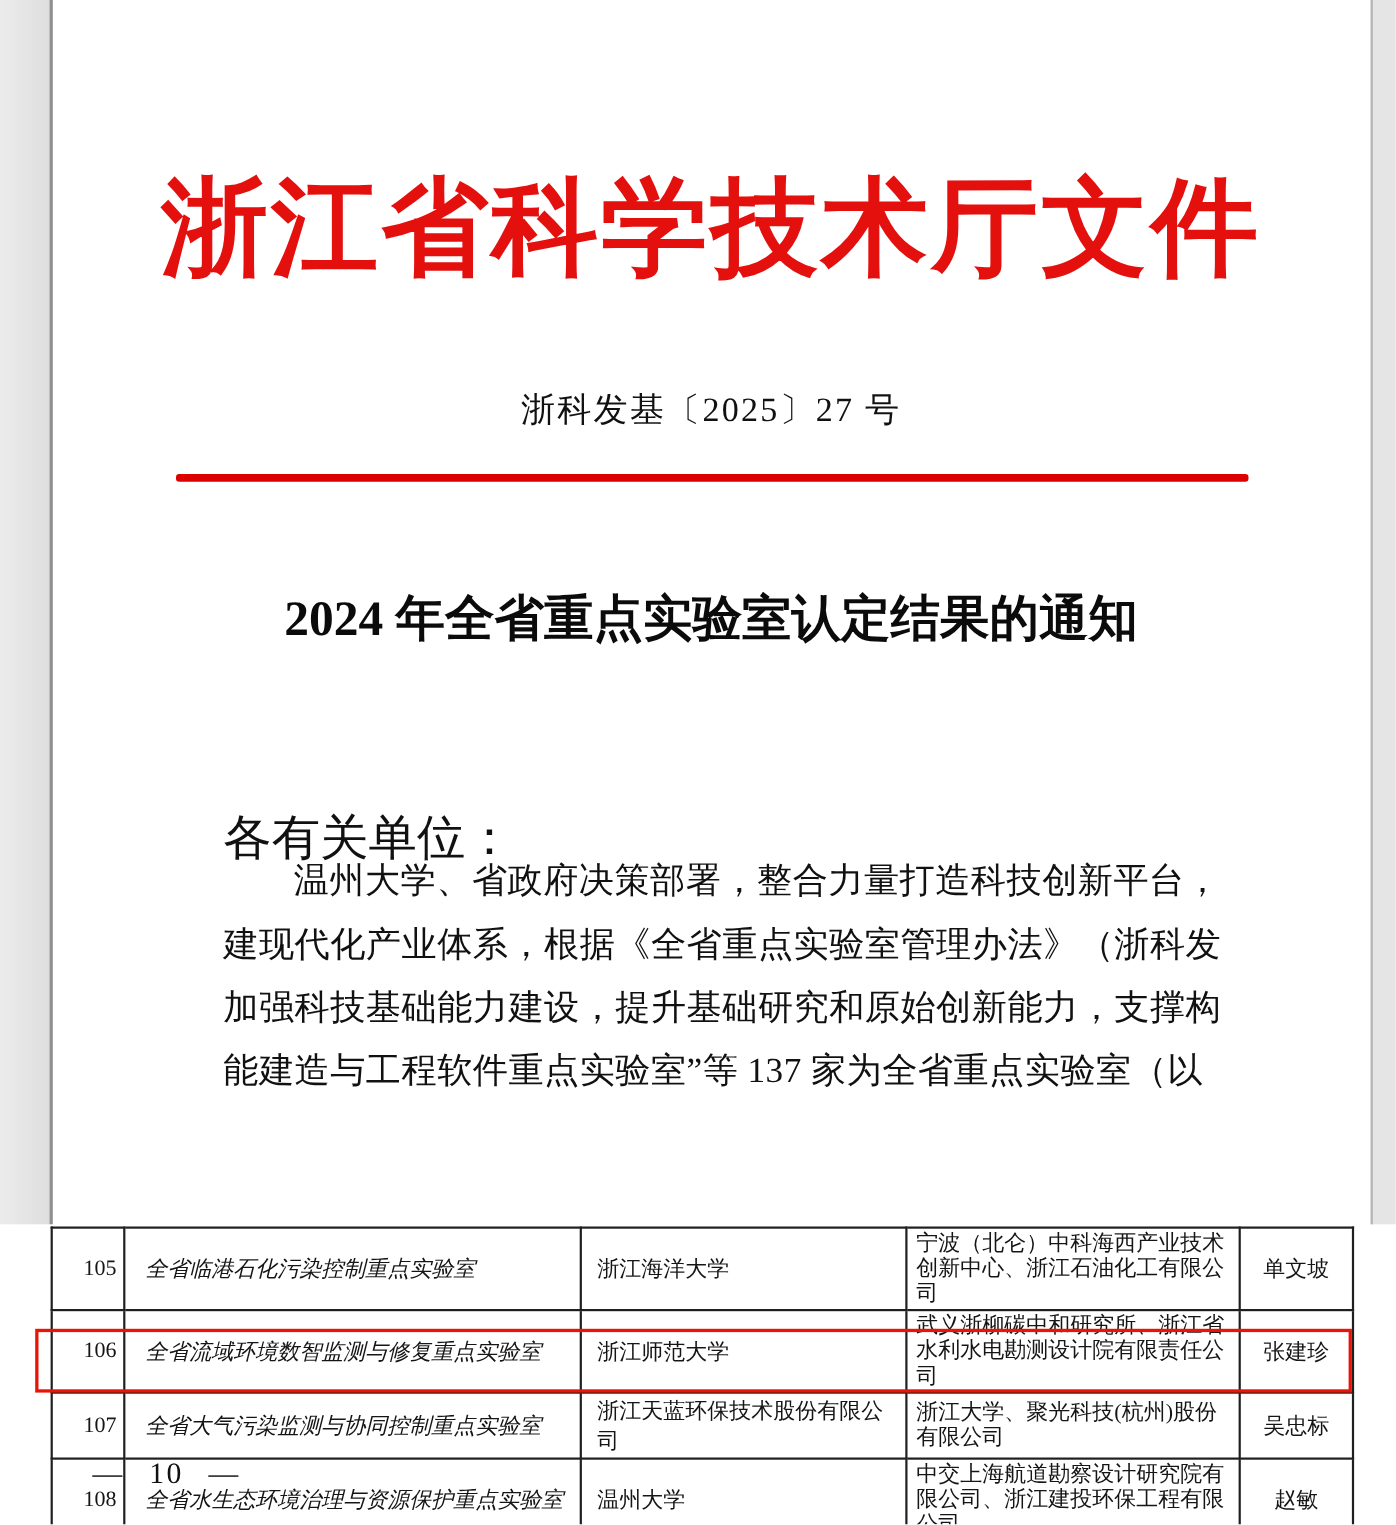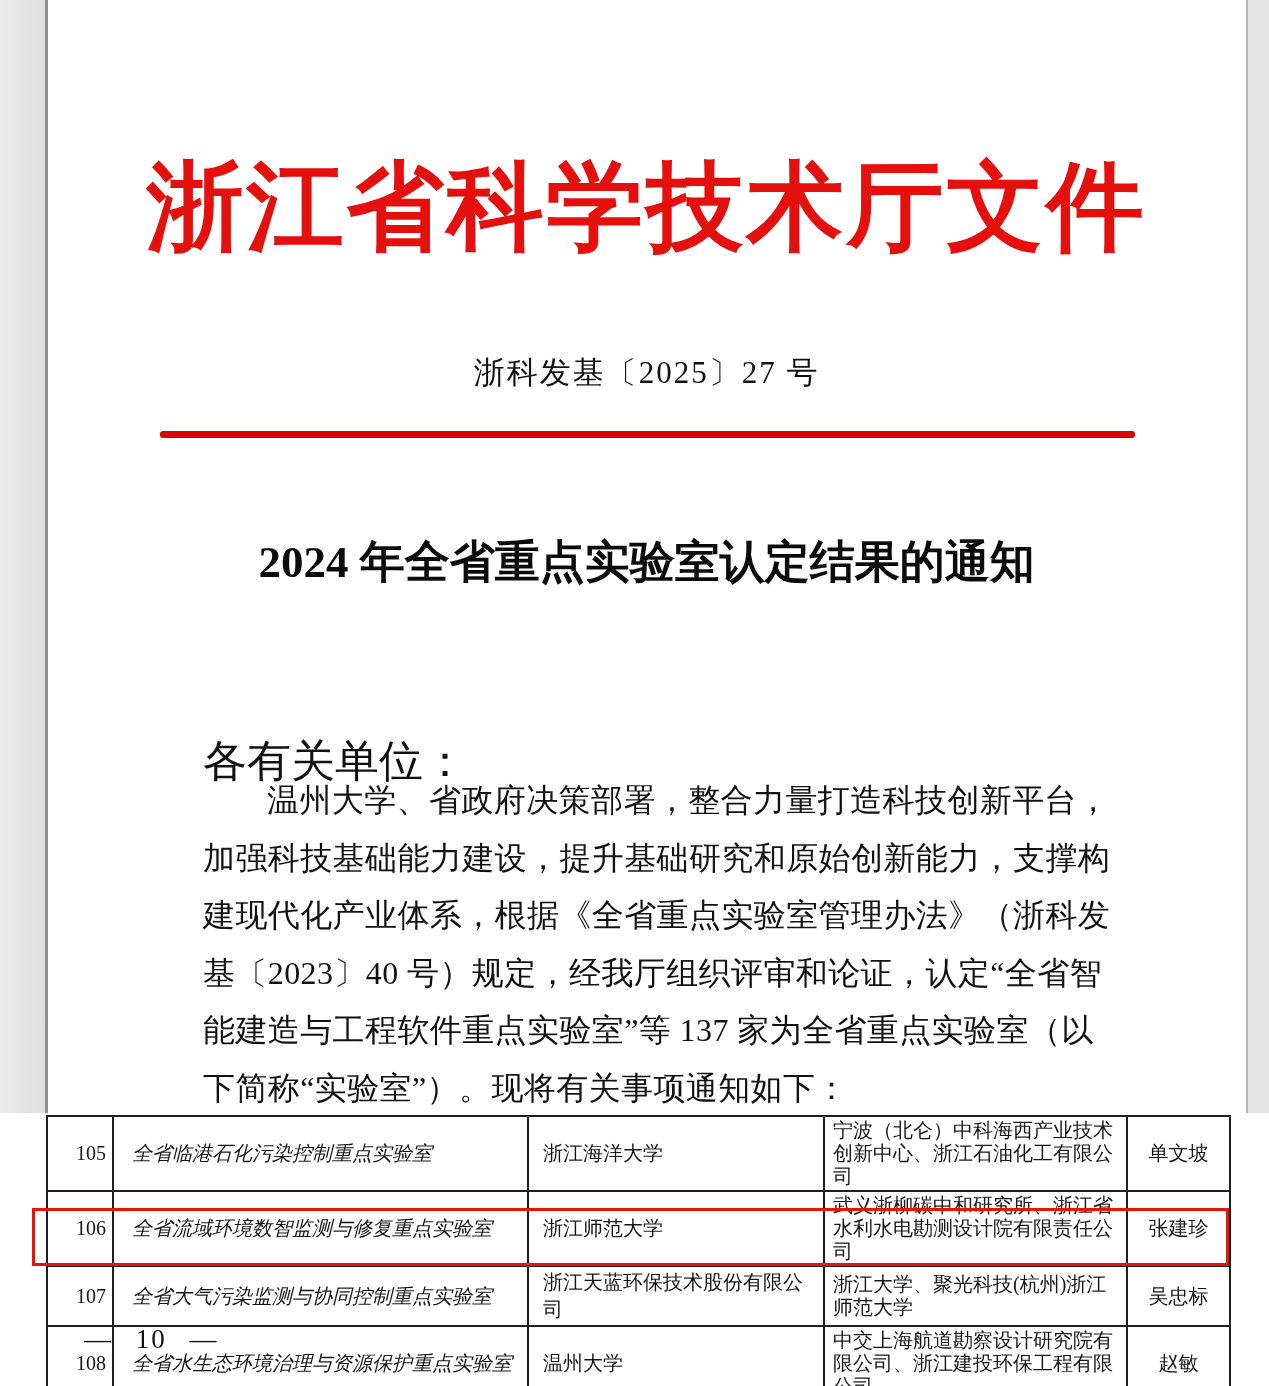--- a/index.html
+++ b/index.html
@@ -90,25 +90,23 @@
   <div class="red-rule"></div>
 
   <div class="notice-title">
     <div>2024 年全省重点实验室认定结果的通知</div>
   </div>
 
   <div class="salutation">各有关单位：</div>
 
   <div class="body-lines">
     <div class="indent">温州大学、省政府决策部署，整合力量打造科技创新平台，</div>
+    <div>建现代化产业体系，根据《全省重点实验室管理办法》（浙科发</div>
     <div>加强科技基础能力建设，提升基础研究和原始创新能力，支撑构</div>
-    <div>建现代化产业体系，根据《全省重点实验室管理办法》（浙科发</div>
-    <div>基〔2023〕40 号）规定，经我厅组织评审和论证，认定“全省智</div>
     <div>能建造与工程软件重点实验室”等 137 家为全省重点实验室（以</div>
-    <div>下简称“实验室”）。现将有关事项通知如下：</div>
   </div>
 
   <table class="doc-table">
     <tbody id="table-body">
         <tr>
           <td class="c-no">105</td>
           <td class="c-lab">全省临港石化污染控制重点实验室</td>
           <td class="c-host">浙江海洋大学</td>
           <td class="c-partners">宁波（北仑）中科海西产业技术创新中心、浙江石油化工有限公司</td>
           <td class="c-director">单文坡</td>
@@ -117,21 +115,21 @@
           <td class="c-no">106</td>
           <td class="c-lab">全省流域环境数智监测与修复重点实验室</td>
           <td class="c-host">浙江师范大学</td>
           <td class="c-partners">武义浙柳碳中和研究所、浙江省水利水电勘测设计院有限责任公司</td>
           <td class="c-director">张建珍</td>
         </tr>
         <tr>
           <td class="c-no">107</td>
           <td class="c-lab">全省大气污染监测与协同控制重点实验室</td>
           <td class="c-host">浙江天蓝环保技术股份有限公司</td>
-          <td class="c-partners">浙江大学、聚光科技(杭州)浙江师范大学</td>
+          <td class="c-partners">浙江大学、聚光科技(杭州)股份有限公司</td>
           <td class="c-director">吴忠标</td>
         </tr>
         <tr>
           <td class="c-no">108</td>
           <td class="c-lab">全省水生态环境治理与资源保护重点实验室</td>
           <td class="c-host">温州大学</td>
           <td class="c-partners">中交上海航道勘察设计研究院有限公司、浙江建投环保工程有限公司</td>
           <td class="c-director">赵敏</td>
         </tr>
       </tbody>

